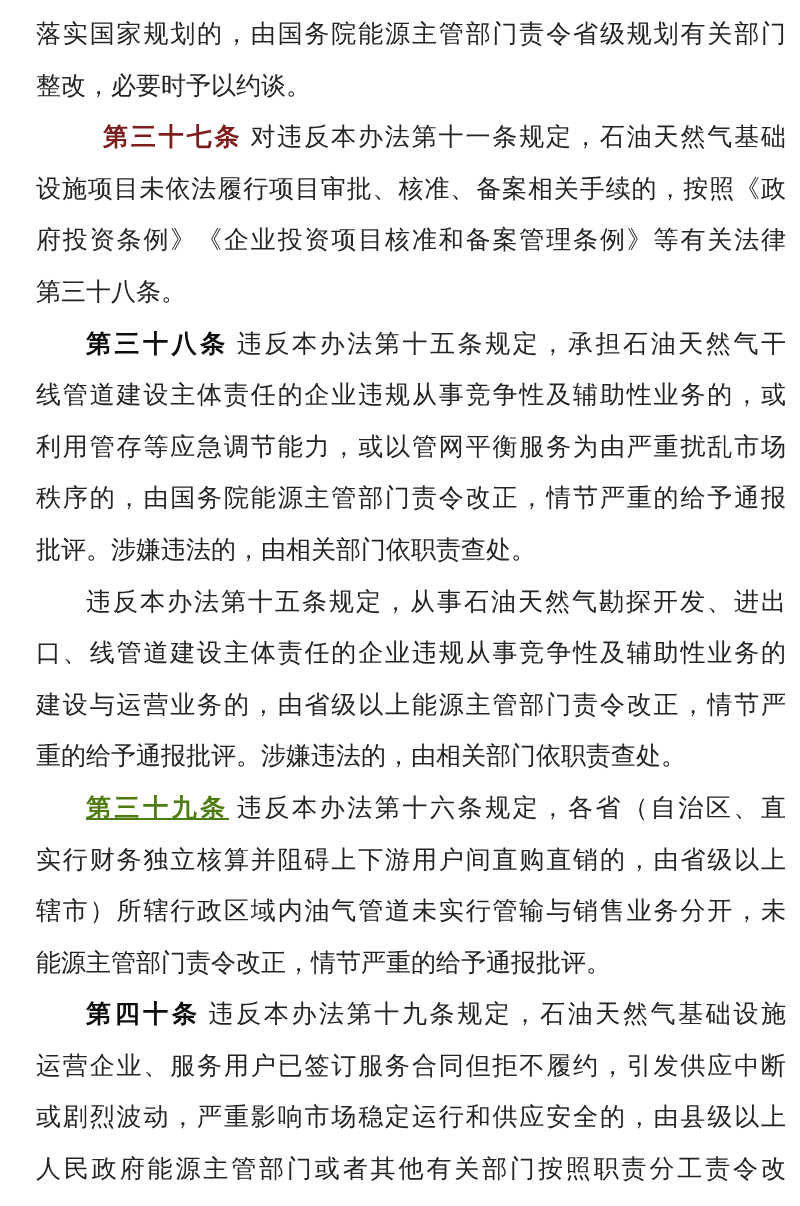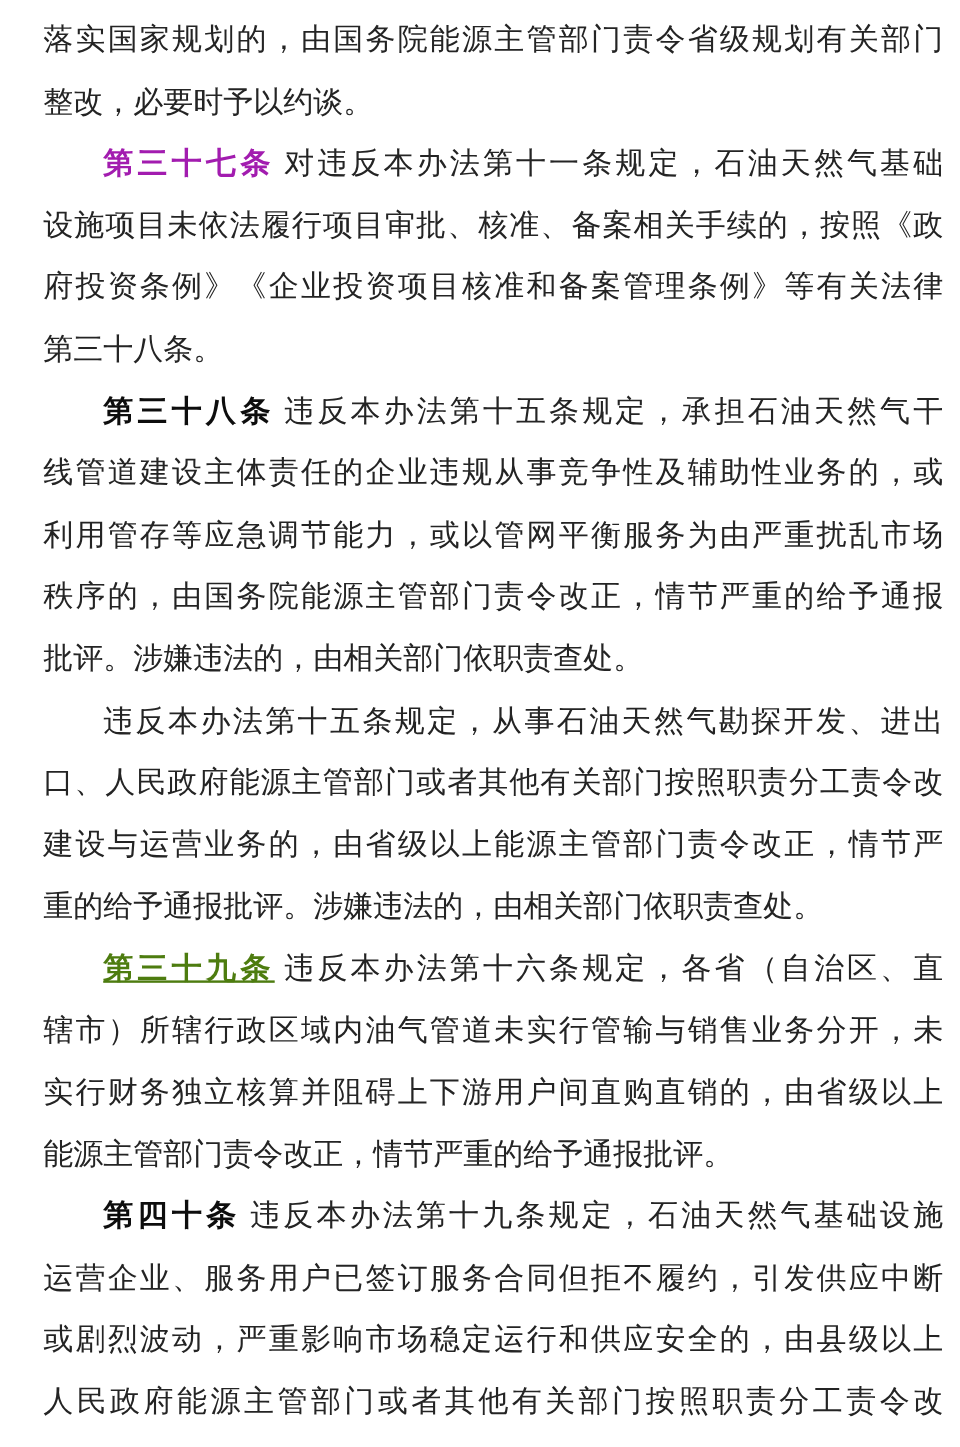--- a/index.html
+++ b/index.html
@@ -49,42 +49,42 @@
 </style>
 </head>
 <body>
 
 <div class="page" style="background: rgb(255, 255, 255); color: rgb(36, 36, 36);">
     <div class="paragraph">
       <div class="line">落实国家规划的，由国务院能源主管部门责令省级规划有关部门</div>
       <div class="line end">整改，必要时予以约谈。</div>
     </div>
     <div class="paragraph">
-      <div class="line indent"><b style="color: #a21caf;">第三十七条</b><span>对违反本办法第十一条规定，石油天然气基础</span></div>
+      <div class="line indent"><b style="color: #7f1d1d; margin-left: 17px;">第三十七条</b><span>对违反本办法第十一条规定，石油天然气基础</span></div>
       <div class="line">设施项目未依法履行项目审批、核准、备案相关手续的，按照《政</div>
       <div class="line">府投资条例》《企业投资项目核准和备案管理条例》等有关法律</div>
       <div class="line end">第三十八条。</div>
     </div>
     <div class="paragraph">
       <div class="line indent"><b style="color: rgb(13, 13, 13);">第三十八条</b><span>违反本办法第十五条规定，承担石油天然气干</span></div>
       <div class="line">线管道建设主体责任的企业违规从事竞争性及辅助性业务的，或</div>
       <div class="line">利用管存等应急调节能力，或以管网平衡服务为由严重扰乱市场</div>
       <div class="line">秩序的，由国务院能源主管部门责令改正，情节严重的给予通报</div>
       <div class="line end">批评。涉嫌违法的，由相关部门依职责查处。</div>
     </div>
     <div class="paragraph">
       <div class="line indent">违反本办法第十五条规定，从事石油天然气勘探开发、进出</div>
-      <div class="line">口、人民政府能源主管部门或者其他有关部门按照职责分工责令改</div>
+      <div class="line">口、线管道建设主体责任的企业违规从事竞争性及辅助性业务的</div>
       <div class="line">建设与运营业务的，由省级以上能源主管部门责令改正，情节严</div>
       <div class="line end">重的给予通报批评。涉嫌违法的，由相关部门依职责查处。</div>
     </div>
     <div class="paragraph">
       <div class="line indent"><b style="color: #4d7c0f; text-decoration: underline;">第三十九条</b><span>违反本办法第十六条规定，各省（自治区、直</span></div>
+      <div class="line">实行财务独立核算并阻碍上下游用户间直购直销的，由省级以上</div>
       <div class="line">辖市）所辖行政区域内油气管道未实行管输与销售业务分开，未</div>
-      <div class="line">实行财务独立核算并阻碍上下游用户间直购直销的，由省级以上</div>
       <div class="line end">能源主管部门责令改正，情节严重的给予通报批评。</div>
     </div>
     <div class="paragraph">
       <div class="line indent"><b style="color: rgb(13, 13, 13);">第四十条</b><span>违反本办法第十九条规定，石油天然气基础设施</span></div>
       <div class="line">运营企业、服务用户已签订服务合同但拒不履约，引发供应中断</div>
       <div class="line">或剧烈波动，严重影响市场稳定运行和供应安全的，由县级以上</div>
       <div class="line">人民政府能源主管部门或者其他有关部门按照职责分工责令改</div>
     </div>
   </div>
 

